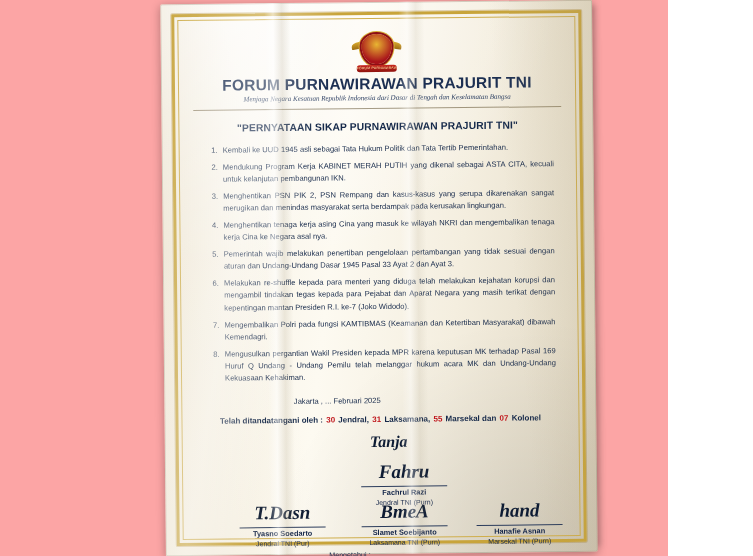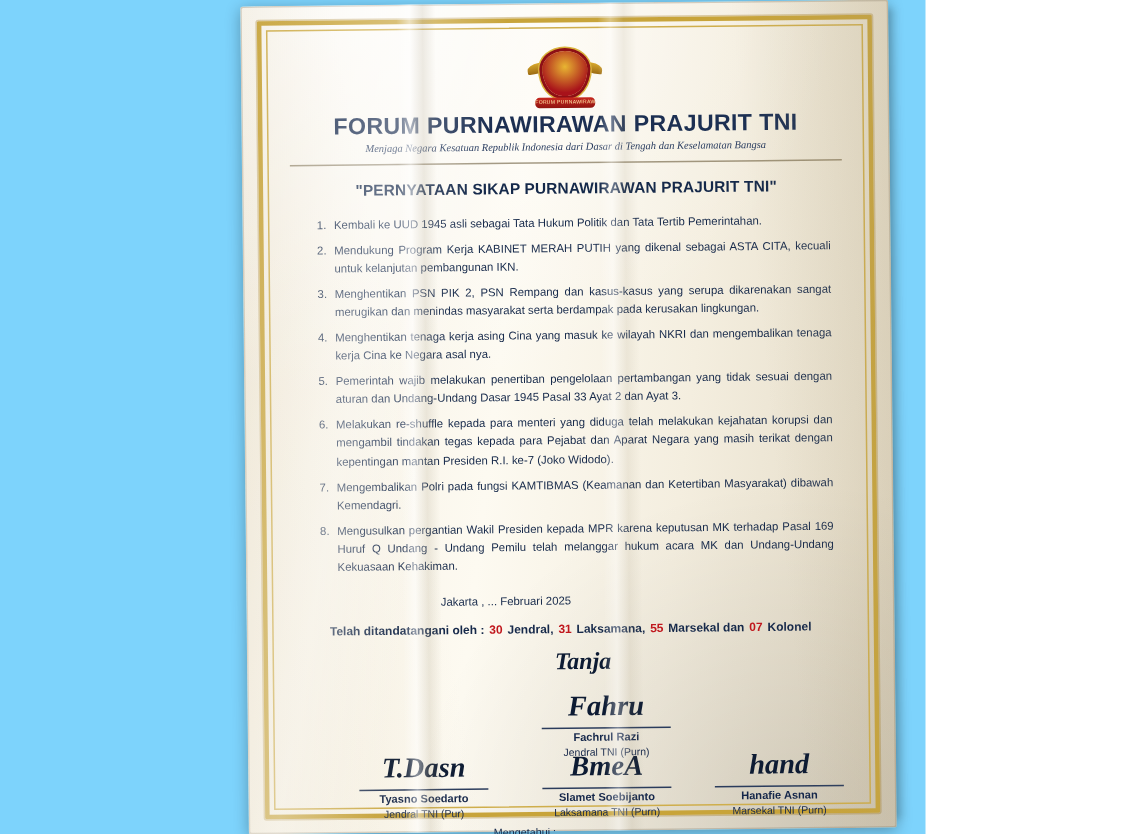--- a/index.html
+++ b/index.html
@@ -8,23 +8,23 @@
     background: #ffffff;
   }
   body {
     width: 753px;
     height: 556px;
     overflow: hidden;
     font-family: "Liberation Sans", sans-serif;
   }
   #stage {
     position: relative;
-    width: 617px;
+    width: 668px;
     height: 556px;
-    background: #7dd3fc;
+    background: #fca5a5;
   }
 
   
   #paper-wrap {
     position: absolute;
     left: 163px;
     top: 2px;
     width: 432px;
     height: 552px;
     transform: rotate(-0.6deg);

